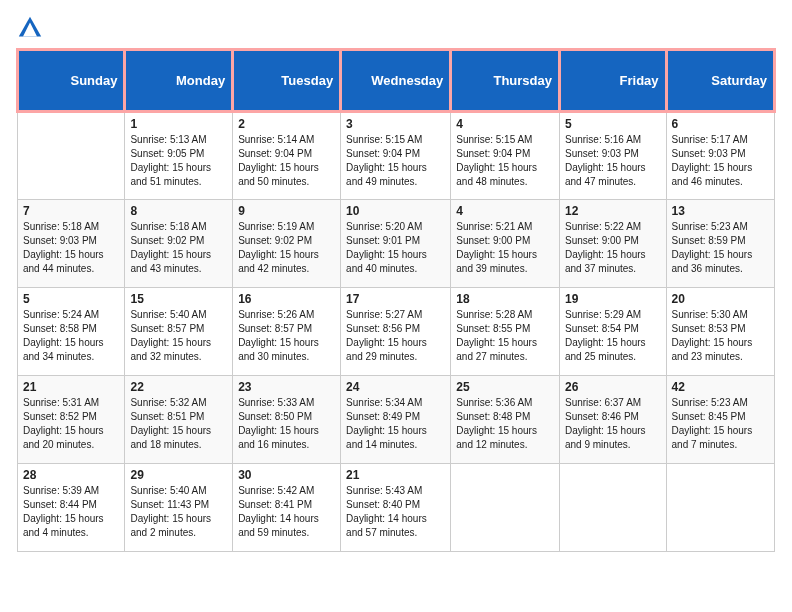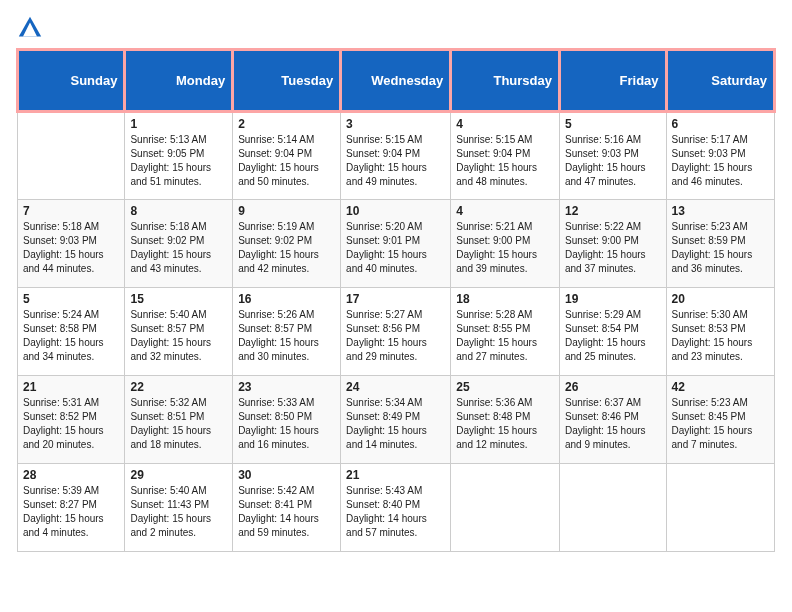--- a/index.html
+++ b/index.html
@@ -330,21 +330,21 @@
             <div class="cell-text">Sunrise: 5:23 AM
 Sunset: 8:45 PM
 Daylight: 15 hours
 and 7 minutes.</div>
           </td>
         </tr>
         <tr>
           <td>
             <span class="day-number">28</span>
             <div class="cell-text">Sunrise: 5:39 AM
-Sunset: 8:27 PM
+Sunset: 8:44 PM
 Daylight: 15 hours
 and 4 minutes.</div>
           </td>
           <td>
             <span class="day-number">29</span>
             <div class="cell-text">Sunrise: 5:40 AM
 Sunset: 11:43 PM
 Daylight: 15 hours
 and 2 minutes.</div>
           </td>

